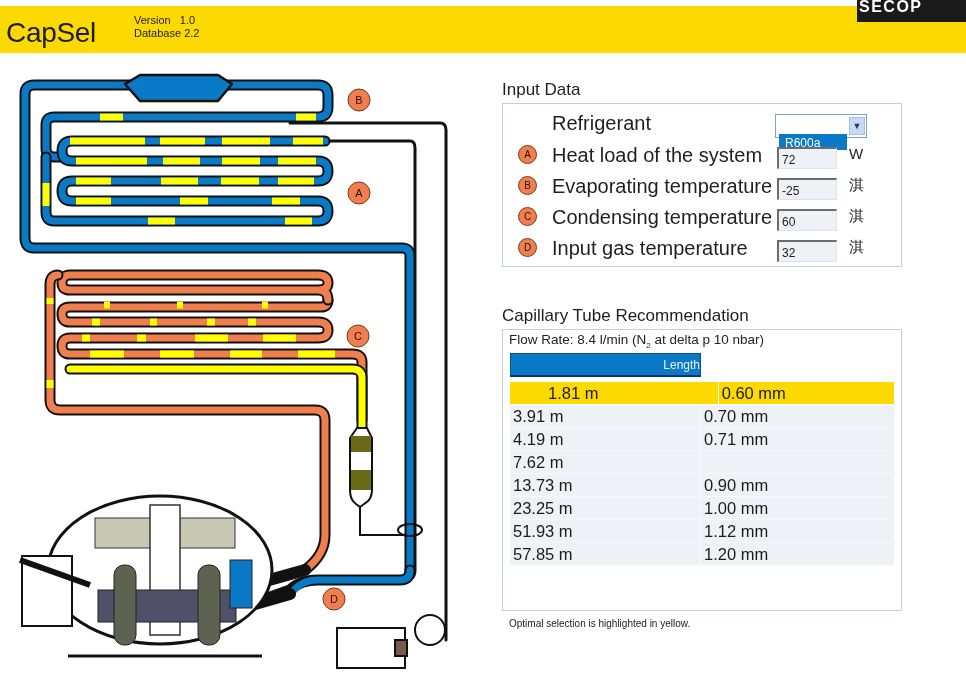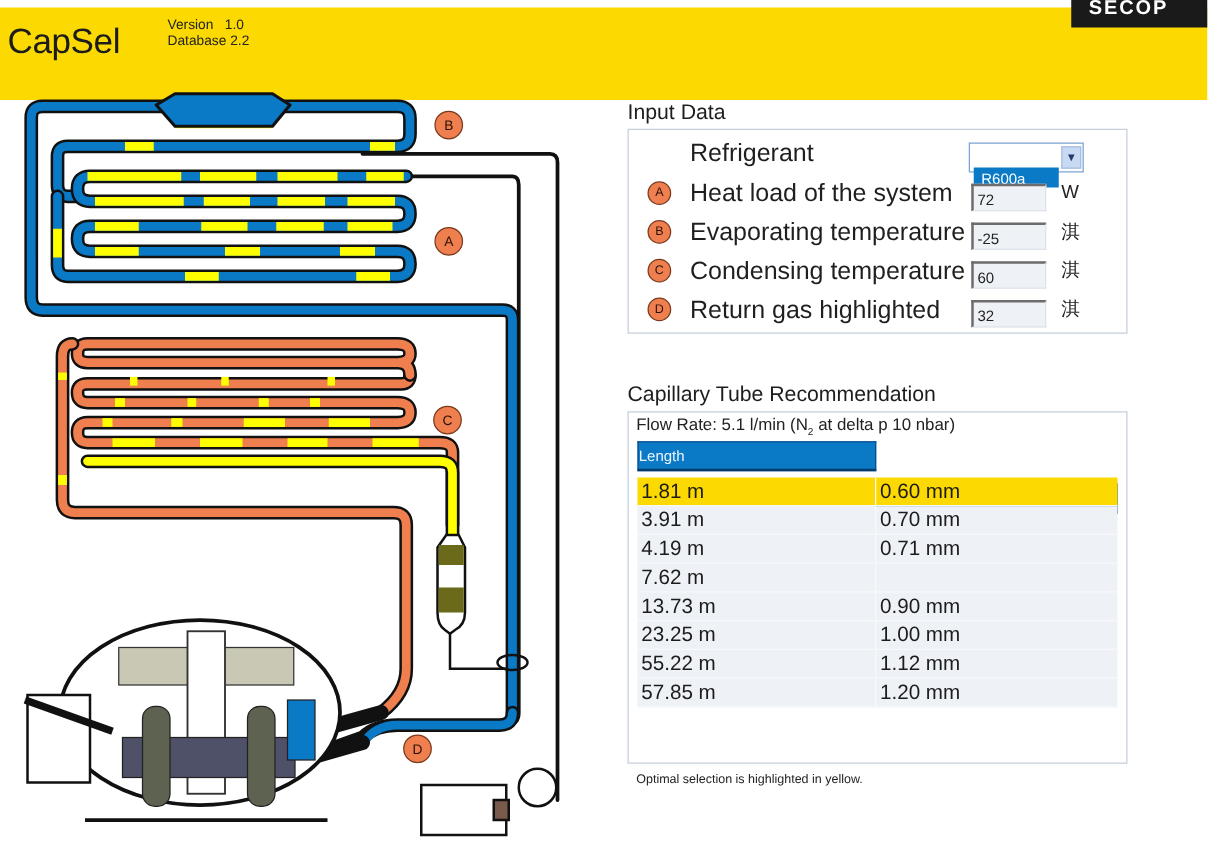--- a/index.html
+++ b/index.html
@@ -1,25 +1,25 @@
 <!DOCTYPE html>
 <html><head>
 <meta charset="utf-8">
 <style>
   * { box-sizing: border-box; margin: 0; padding: 0; }
   html, body { width: 966px; height: 678px; overflow: hidden; background: #ffffff; }
   body { font-family: "Liberation Sans", sans-serif; color: #1a1a1a; position: relative; }
 
   
-  .header { position: absolute; left: 0; top: 6px; width: 966px; height: 74px; background: #fcd900; }
+  .header { position: absolute; left: 0; top: 6px; width: 966px; height: 47px; background: #fcd900; }
   .app-title { position: absolute; left: 6px; top: 11px; font-size: 28px; color: #1c1c1c; letter-spacing: -0.3px; }
   .version-block { position: absolute; left: 134px; top: 8px; font-size: 11px; line-height: 13px; color: #222; }
   .version-block .row { white-space: pre; }
   .logo { position: absolute; left: 857px; top: 0; width: 109px; height: 22px; background: #1a1a1a; color: #fff;
-          font-weight: bold; font-size: 16px; letter-spacing: 1.5px; padding-left: 14px; line-height: 14px; overflow: hidden; }
+          font-weight: bold; font-size: 16px; letter-spacing: 1.5px; padding-left: 2px; line-height: 14px; overflow: hidden; }
 
   
   .diagram { position: absolute; left: 0; top: 70px; width: 470px; height: 608px; }
 
   
   .section-title { position: absolute; font-size: 17px; color: #1d1d1d; }
   .input-title { left: 502px; top: 80px; }
   .input-panel { position: absolute; left: 502px; top: 103px; width: 400px; height: 164px;
                  border: 1px solid #c5cfdb; background: #fff; }
   .irow { position: absolute; left: 0; width: 100%; height: 28px; }
@@ -35,26 +35,26 @@
                  font-size: 12px; padding: 2px 0 0 6px; margin-top: 16px; }
   .select .btn { position: absolute; left: 73px; top: 2px; width: 16px; height: 18px; background: #c7d9f3; border: 1px solid #a5bde0;
                  color: #233a6a; font-size: 9px; text-align: center; line-height: 16px; }
 
   
   .cap-title { left: 502px; top: 306px; }
   .cap-panel { position: absolute; left: 502px; top: 329px; width: 400px; height: 282px; border: 1px solid #c5cfdb; background: #fff; }
   .flow { position: absolute; left: 6px; top: 2px; font-size: 13.5px; color: #222; }
   .flow sub { font-size: 8px; }
   .thead { position: absolute; left: 7px; top: 23px; width: 384px; height: 24px; display: flex; }
-  .th { height: 24px; background: #0a7ac6; color: #eaf4ff; font-size: 12px; text-align: left; line-height: 22px;
+  .th { height: 24px; background: #0a7ac6; color: #eaf4ff; font-size: 12px; text-align: right; line-height: 22px;
         border: 1px solid #0b4f8c; border-bottom: 2px solid #063a6a; }
   .th.c1 { width: 191px; } .th.c2 { width: 193px; margin-top: 34px; }
   .tbody { position: absolute; left: 7px; top: 52px; width: 384px; }
   .tr { display: flex; height: 23px; background: #eef2f7; border-bottom: 1px solid #f6f8fb; }
-  .tr.hl { background: #fcd900; }
+  .tr.hl { background: #fcd900; padding-left: 35px; }
   .td { font-size: 16.5px; color: #1c1c1c; line-height: 23px; padding-left: 3px; }
   .td.c1 { width: 191px; border-right: 1px solid #f7f9fb; }
   .td.c2 { width: 193px; }
   .note { position: absolute; left: 509px; top: 618px; font-size: 10px; color: #222; }
 </style>
 </head>
 <body>
 
 <div class="header">
   <div class="app-title">CapSel</div>
@@ -213,29 +213,29 @@
     <span class="iunit">淇</span>
   </div>
   <div class="irow" style="top:98px;">
     <span class="badge">C</span>
     <span class="ilabel">Condensing temperature</span>
     <div class="ifield">60</div>
     <span class="iunit">淇</span>
   </div>
   <div class="irow" style="top:129px;">
     <span class="badge">D</span>
-    <span class="ilabel">Return gas highlighted</span>
+    <span class="ilabel">Input gas temperature</span>
     <div class="ifield">32</div>
     <span class="iunit">淇</span>
   </div>
 </div>
 
 <div class="section-title cap-title">Capillary Tube Recommendation</div>
 <div class="cap-panel">
-  <div class="flow"><span>Flow Rate: 5.1 l/min (N</span><sub>2</sub><span> at delta p 10 nbar)</span></div>
+  <div class="flow"><span>Flow Rate: 8.4 l/min (N</span><sub>2</sub><span> at delta p 10 nbar)</span></div>
   <div class="thead">
     <div class="th c1">Length</div>
     <div class="th c2">Inner Diameter</div>
   </div>
   <div class="tbody" id="tbody">
       <div class="tr hl">
         <div class="td c1">1.81 m</div>
         <div class="td c2">0.60 mm</div>
       </div>
       <div class="tr">
@@ -251,21 +251,21 @@
       </div>
       <div class="tr">
         <div class="td c1">13.73 m</div>
         <div class="td c2">0.90 mm</div>
       </div>
       <div class="tr">
         <div class="td c1">23.25 m</div>
         <div class="td c2">1.00 mm</div>
       </div>
       <div class="tr">
-        <div class="td c1">55.22 m</div>
+        <div class="td c1">51.93 m</div>
         <div class="td c2">1.12 mm</div>
       </div>
       <div class="tr">
         <div class="td c1">57.85 m</div>
         <div class="td c2">1.20 mm</div>
       </div>
     </div>
 </div>
 <div class="note">Optimal selection is highlighted in yellow.</div>
 

